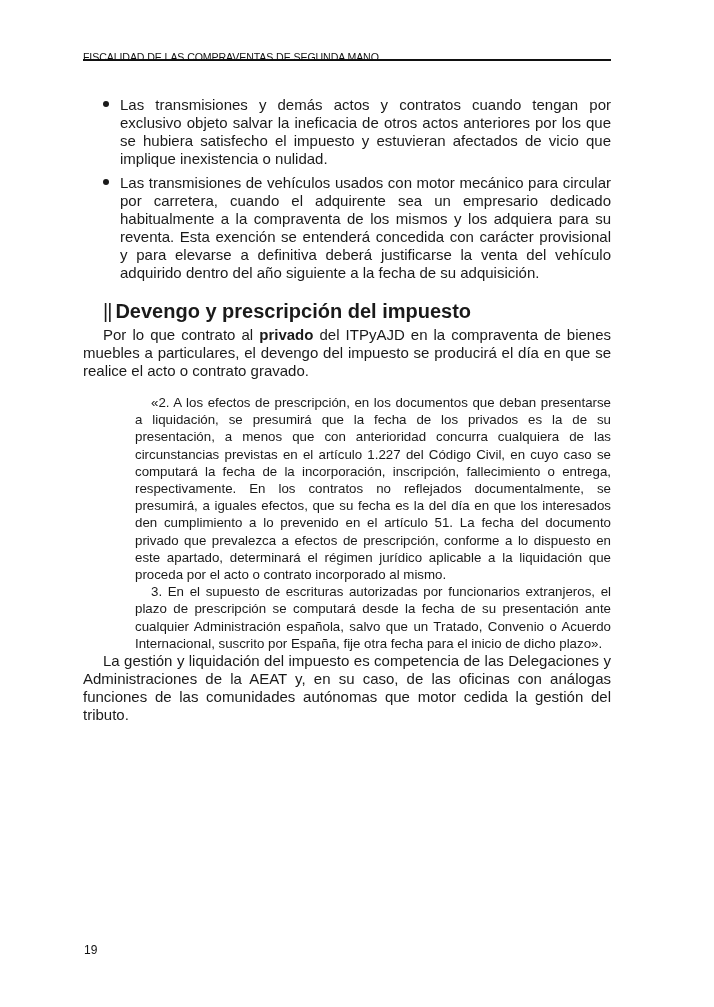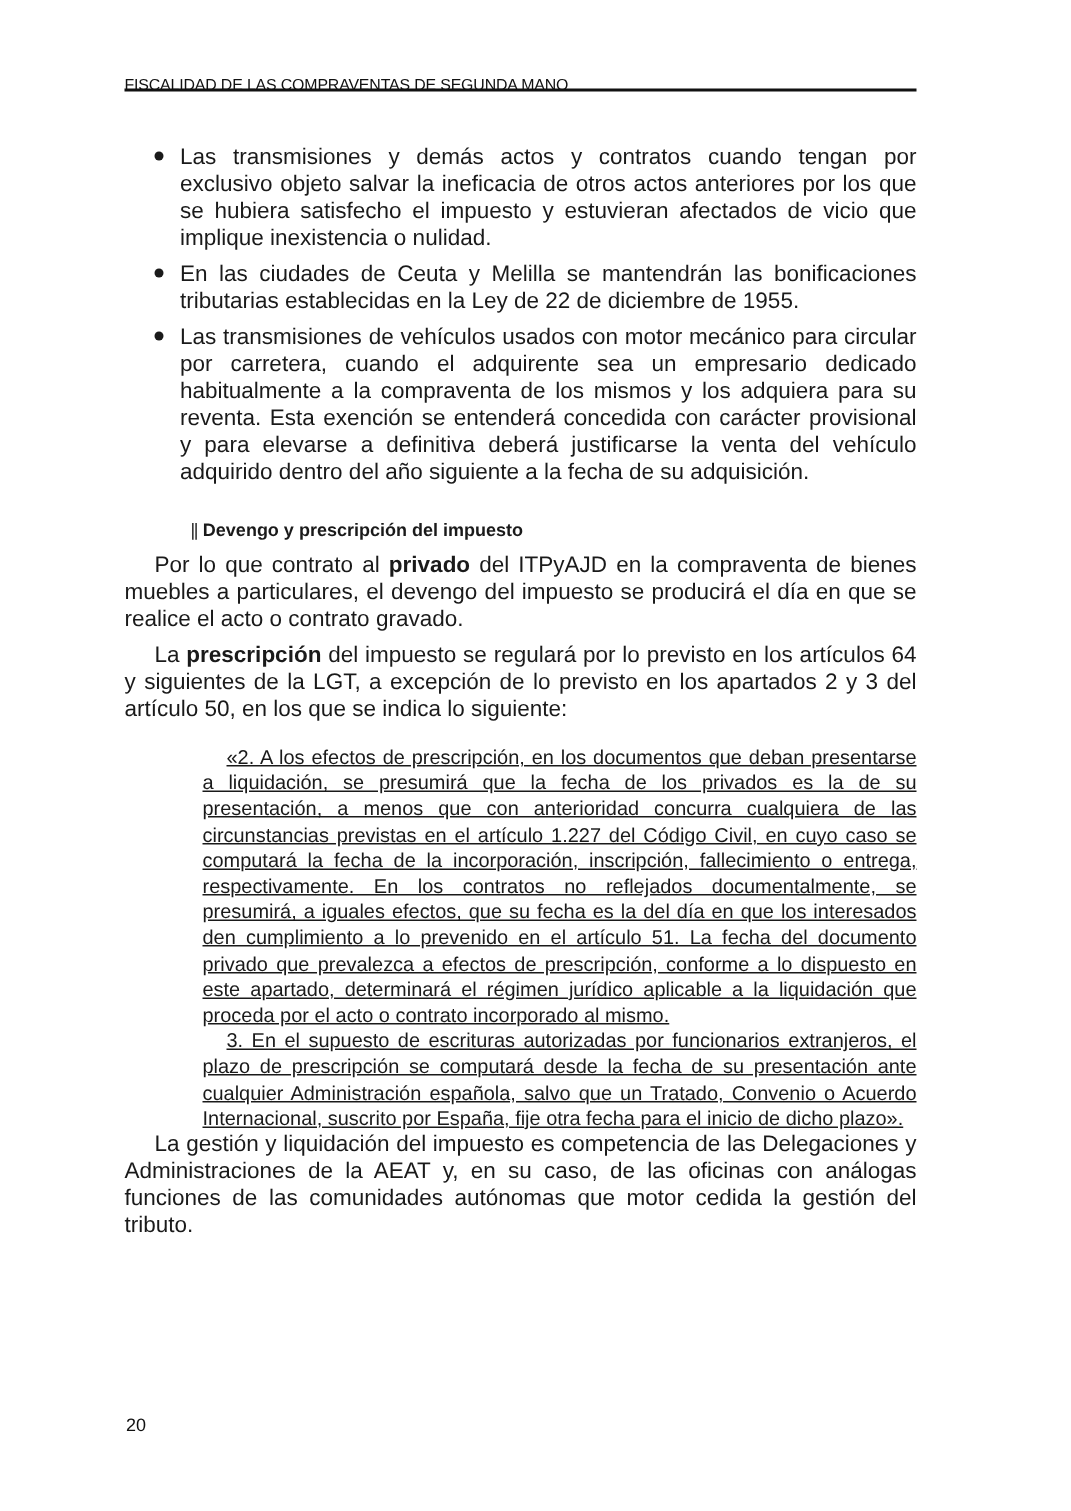--- a/index.html
+++ b/index.html
@@ -17,66 +17,61 @@
     .content {
       position: absolute; left: 83px; top: 96px; width: 528px;
       font-size: 15px; line-height: 18px;
     }
     .bullets { list-style: none; margin: 0; padding: 0 0 0 37px; }
     .bullets li { position: relative; text-align: justify; margin-bottom: 6px; }
     .bullets li .dot {
       position: absolute; left: -17px; top: 5px; width: 6px; height: 6px; border-radius: 50%; background: #1a1a1a;
     }
     .heading {
-      margin: 20px 0 6px 44px; font-weight: bold; font-size: 12px;
+      margin: 20px 0 6px 20px; font-weight: bold; font-size: 20px;
     }
     .heading .bars { font-weight: normal; letter-spacing: -1px; margin-right: 4px; }
     .para { text-align: justify; text-indent: 20px; margin: 0 0 6px 0; }
     .para b { font-weight: bold; }
     .quote {
       margin: 14px 0 0 52px; font-size: 13.3px; line-height: 17.2px; text-align: justify;
     }
-    .quote p { margin: 0; text-indent: 16px; text-decoration: underline; }
+    .quote p { margin: 0; text-indent: 16px; }
     .page-number {
       position: absolute; left: 84px; top: 943px; font-size: 12px; color: #111;
     }
   </style>
 </head>
 <body>
 
 <div class="running-head">FISCALIDAD DE LAS COMPRAVENTAS DE SEGUNDA MANO</div>
 <div class="rule"></div>
 
 <div class="content">
   <ul class="bullets">
     <li>
       <span class="dot"></span>
       <span>Las transmisiones y demás actos y contratos cuando tengan por exclusivo objeto salvar la ineficacia de otros actos anteriores por los que se hubiera satisfecho el impuesto y estuvieran afectados de vicio que implique inexistencia o nulidad.</span>
     </li>
     <li>
       <span class="dot"></span>
-      <span>En las ciudades de Ceuta y Melilla se mantendrán las bonificaciones tributarias establecidas en la Ley de 22 de diciembre de 1955.</span>
-    </li>
-    <li>
-      <span class="dot"></span>
       <span>Las transmisiones de vehículos usados con motor mecánico para circular por carretera, cuando el adquirente sea un empresario dedicado habitualmente a la compraventa de los mismos y los adquiera para su reventa. Esta exención se entenderá concedida con carácter provisional y para elevarse a definitiva deberá justificarse la venta del vehículo adquirido dentro del año siguiente a la fecha de su adquisición.</span>
     </li>
   </ul>
 
   <div class="heading">
     <span class="bars">||</span><span>Devengo y prescripción del impuesto</span>
   </div>
 
   <p class="para"><span>Por lo que contrato al </span><b>privado</b><span> del ITPyAJD en la compraventa de bienes muebles a particulares, el devengo del impuesto se producirá el día en que se realice el acto o contrato gravado.</span></p>
 
 
-  <p class="para"><span>La </span><b>prescripción</b><span> del impuesto se regulará por lo previsto en los artículos 64 y siguientes de la LGT, a excepción de lo previsto en los apartados 2 y 3 del artículo 50, en los que se indica lo siguiente:</span></p>
 
   <div class="quote">
     <p>«2. A los efectos de prescripción, en los documentos que deban presentarse a liquidación, se presumirá que la fecha de los privados es la de su presentación, a menos que con anterioridad concurra cualquiera de las circunstancias previstas en el artículo 1.227 del Código Civil, en cuyo caso se computará la fecha de la incorporación, inscripción, fallecimiento o entrega, respectivamente. En los contratos no reflejados documentalmente, se presumirá, a iguales efectos, que su fecha es la del día en que los interesados den cumplimiento a lo prevenido en el artículo 51. La fecha del documento privado que prevalezca a efectos de prescripción, conforme a lo dispuesto en este apartado, determinará el régimen jurídico aplicable a la liquidación que proceda por el acto o contrato incorporado al mismo.</p>
     <p>3. En el supuesto de escrituras autorizadas por funcionarios extranjeros, el plazo de prescripción se computará desde la fecha de su presentación ante cualquier Administración española, salvo que un Tratado, Convenio o Acuerdo Internacional, suscrito por España, fije otra fecha para el inicio de dicho plazo».</p>
   </div>
 
 
   <p class="para">La gestión y liquidación del impuesto es competencia de las Delegaciones y Administraciones de la AEAT y, en su caso, de las oficinas con análogas funciones de las comunidades autónomas que motor cedida la gestión del tributo.</p>
 </div>
 
-<div class="page-number">20</div>
+<div class="page-number">19</div>
 
 </body></html>

